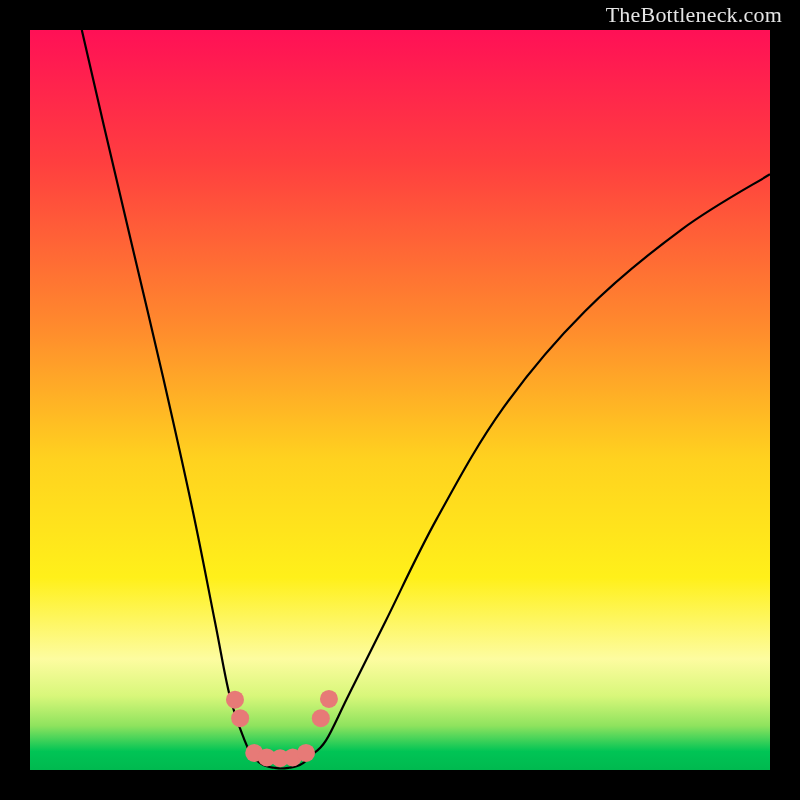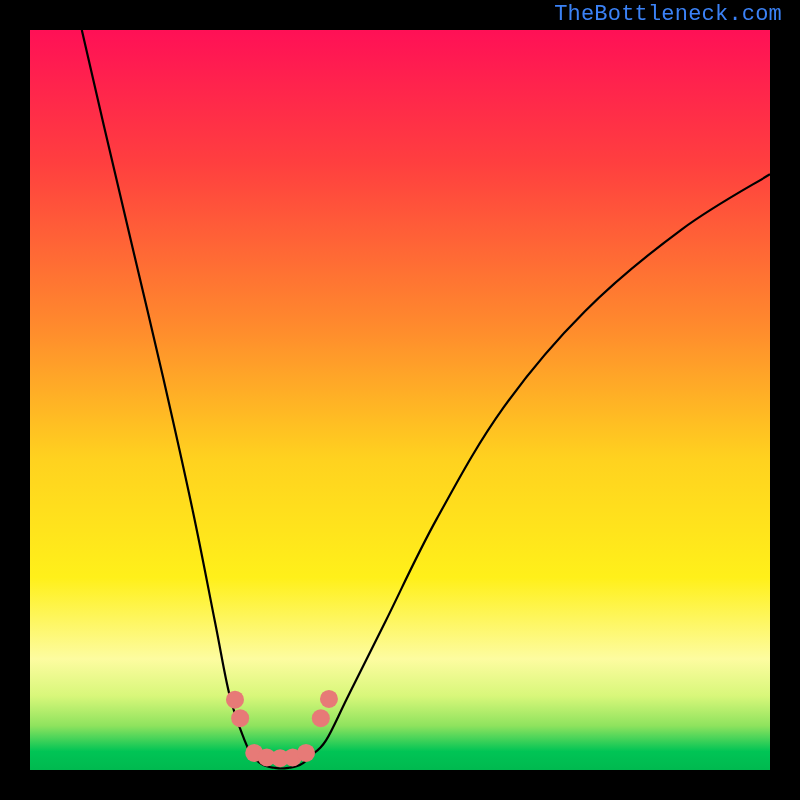--- a/index.html
+++ b/index.html
@@ -13,23 +13,23 @@
   .frame {
     position: relative;
     width: 800px;
     height: 800px;
     background: #000;
   }
   .watermark {
     position: absolute;
     top: 2px;
     right: 18px;
-    font-family: Liberation Mono, monospace;
+    font-family: Liberation Serif, serif;
     font-size: 22px;
-    color: #3b82f6;
+    color: #e5e5e5;
     letter-spacing: 0.2px;
   }
   svg {
     display: block;
   }
 </style>
 </head>
 <body>
 
 <div class="frame">

